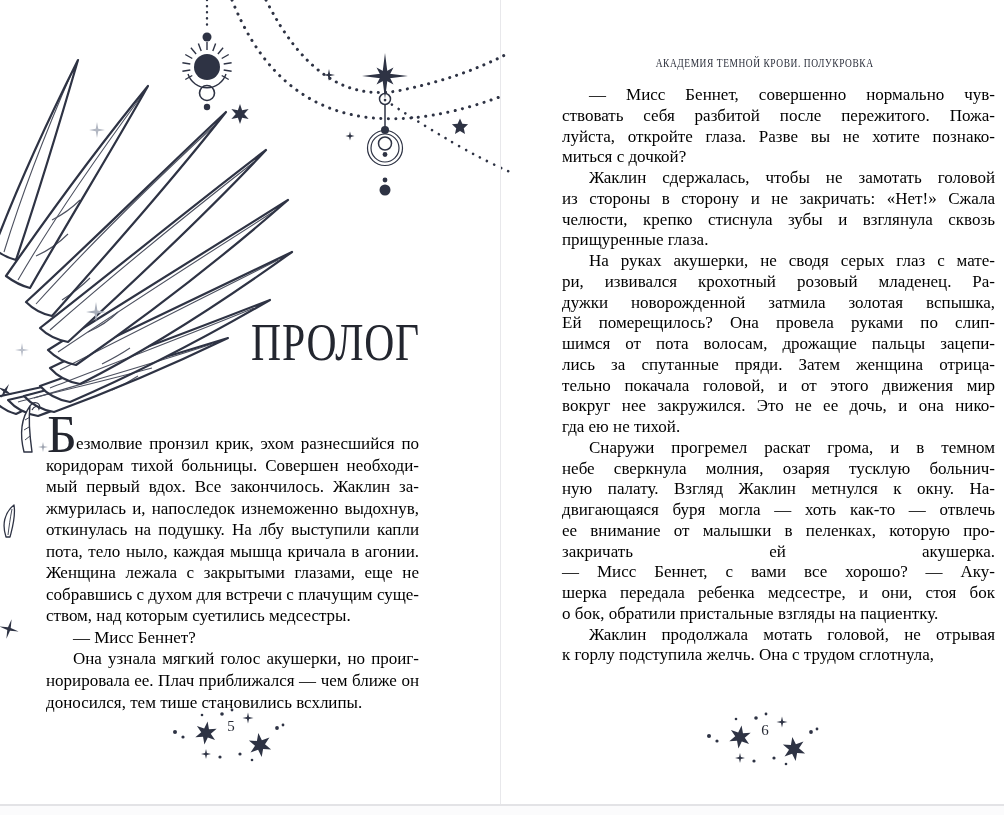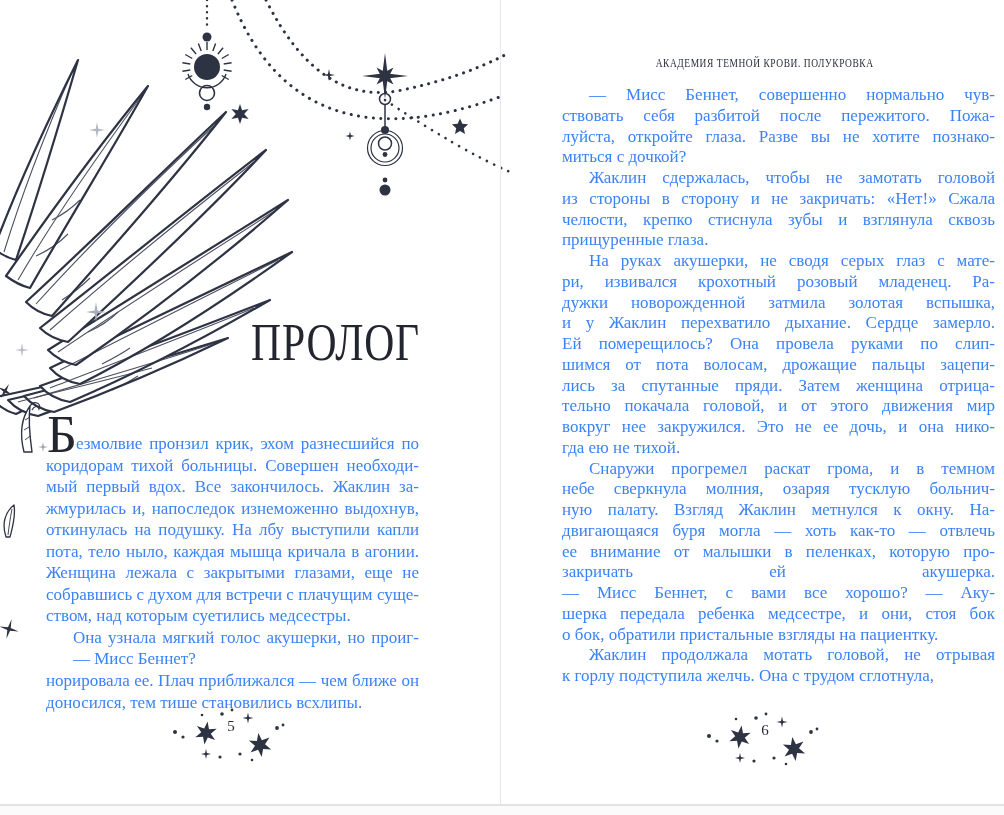--- a/index.html
+++ b/index.html
@@ -19,21 +19,21 @@
   .featherB{position:absolute;left:2px;top:503px;}
   .sparkleC{position:absolute;left:-4px;top:616px;}
   .sparkleD{position:absolute;left:-6px;top:380px;}
 
   .title{position:absolute;left:155px;top:318px;width:360px;height:52px;text-align:center;}
   .title span{display:inline-block;font-size:52px;line-height:50px;letter-spacing:1px;
               transform:scaleX(0.8);transform-origin:50% 50%;color:#23262f;}
 
   .dropcap{position:absolute;left:47px;top:409px;font-size:52px;line-height:1;color:#23262f;}
 
-  .body{position:absolute;font-size:17px;color:#3b82f6;}
+  .body{position:absolute;font-size:17px;color:#000000;}
   .leftbody{left:46px;top:433px;width:373px;line-height:21.55px;}
   .rightbody{left:61px;top:85px;width:433px;line-height:20.75px;}
   .line{text-align:justify;text-align-last:justify;}
   .line.last{text-align-last:left;}
   .line.first{text-indent:27px;}
   .line.initial-line{padding-left:30px;}
 
   
   .rheader{position:absolute;left:12px;top:53px;width:503px;text-align:center;}
   .rheader span{display:inline-block;font-size:13.5px;letter-spacing:0.8px;
@@ -165,22 +165,22 @@
     <div class="body leftbody" id="leftbody">
         <div class="line initial-line">езмолвие пронзил крик, эхом разнесшийся по</div>
         <div class="line">коридорам тихой больницы. Совершен необходи-</div>
         <div class="line">мый первый вдох. Все закончилось. Жаклин за-</div>
         <div class="line">жмурилась и, напоследок изнеможенно выдохнув,</div>
         <div class="line">откинулась на подушку. На лбу выступили капли</div>
         <div class="line">пота, тело ныло, каждая мышца кричала в агонии.</div>
         <div class="line">Женщина лежала с закрытыми глазами, еще не</div>
         <div class="line">собравшись с духом для встречи с плачущим суще-</div>
         <div class="line last">ством, над которым суетились медсестры.</div>
+        <div class="line last first">— Мисс Беннет?</div>
         <div class="line first">Она узнала мягкий голос акушерки, но проиг-</div>
-        <div class="line last first">— Мисс Беннет?</div>
         <div class="line">норировала ее. Плач приближался — чем ближе он</div>
         <div class="line last">доносился, тем тише становились всхлипы.</div>
       </div>
 
     <div class="footer leftfoot">
       <svg width="150" height="72" viewBox="0 0 150 72">
         <polygon class="ink" points="39.60,16.61 40.97,24.19 48.66,23.69 42.78,28.67 47.06,35.08 39.81,32.48 36.40,39.39 35.03,31.81 27.34,32.31 33.22,27.33 28.94,20.92 36.19,23.52"></polygon>
         <polygon class="ink" points="90.33,28.12 93.89,35.33 101.46,32.61 96.99,39.30 103.13,44.50 95.10,43.97 93.67,51.88 90.11,44.67 82.54,47.39 87.01,40.70 80.87,35.50 88.90,36.03"></polygon>
         <polygon class="ink" points="38.00,44.00 38.92,48.08 43.00,49.00 38.92,49.92 38.00,54.00 37.08,49.92 33.00,49.00 37.08,48.08"></polygon>
         <polygon class="ink" points="80.00,7.50 81.01,11.99 85.50,13.00 81.01,14.01 80.00,18.50 78.99,14.01 74.50,13.00 78.99,11.99"></polygon>
@@ -208,21 +208,20 @@
         <div class="line">ствовать себя разбитой после пережитого. Пожа-</div>
         <div class="line">луйста, откройте глаза. Разве вы не хотите познако-</div>
         <div class="line last">миться с дочкой?</div>
         <div class="line first">Жаклин сдержалась, чтобы не замотать головой</div>
         <div class="line">из стороны в сторону и не закричать: «Нет!» Сжала</div>
         <div class="line">челюсти, крепко стиснула зубы и взглянула сквозь</div>
         <div class="line last">прищуренные глаза.</div>
         <div class="line first">На руках акушерки, не сводя серых глаз с мате-</div>
         <div class="line">ри, извивался крохотный розовый младенец. Ра-</div>
         <div class="line">дужки новорожденной затмила золотая вспышка,</div>
-        <div class="line">и у Жаклин перехватило дыхание. Сердце замерло.</div>
         <div class="line">Ей померещилось? Она провела руками по слип-</div>
         <div class="line">шимся от пота волосам, дрожащие пальцы зацепи-</div>
         <div class="line">лись за спутанные пряди. Затем женщина отрица-</div>
         <div class="line">тельно покачала головой, и от этого движения мир</div>
         <div class="line">вокруг нее закружился. Это не ее дочь, и она нико-</div>
         <div class="line last">гда ею не тихой.</div>
         <div class="line first">Снаружи прогремел раскат грома, и в темном</div>
         <div class="line">небе сверкнула молния, озаряя тусклую больнич-</div>
         <div class="line">ную палату. Взгляд Жаклин метнулся к окну. На-</div>
         <div class="line">двигающаяся буря могла — хоть как-то — отвлечь</div>

